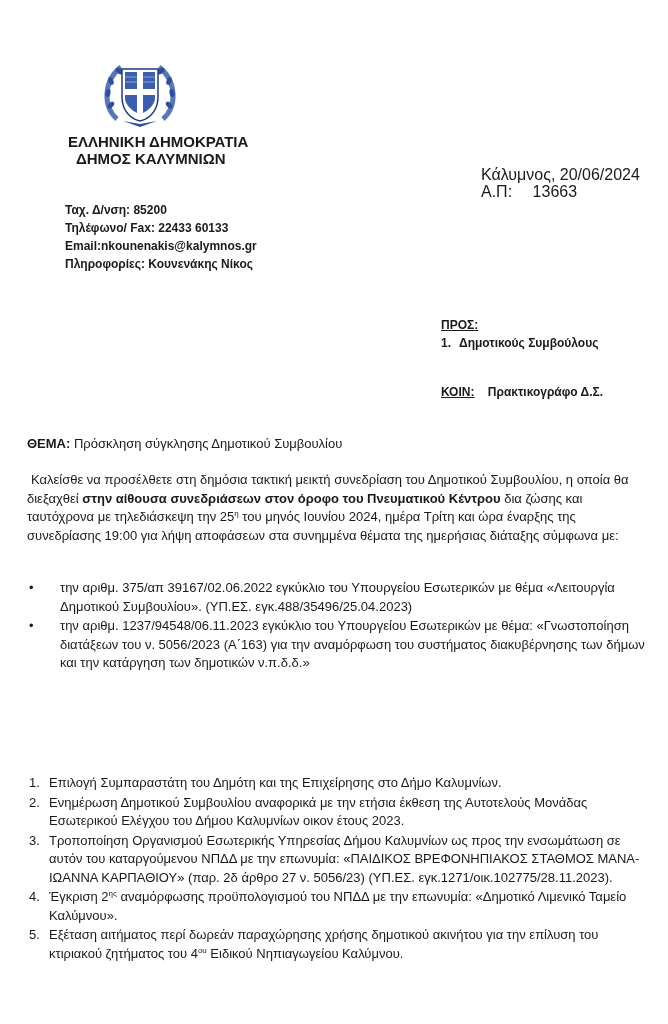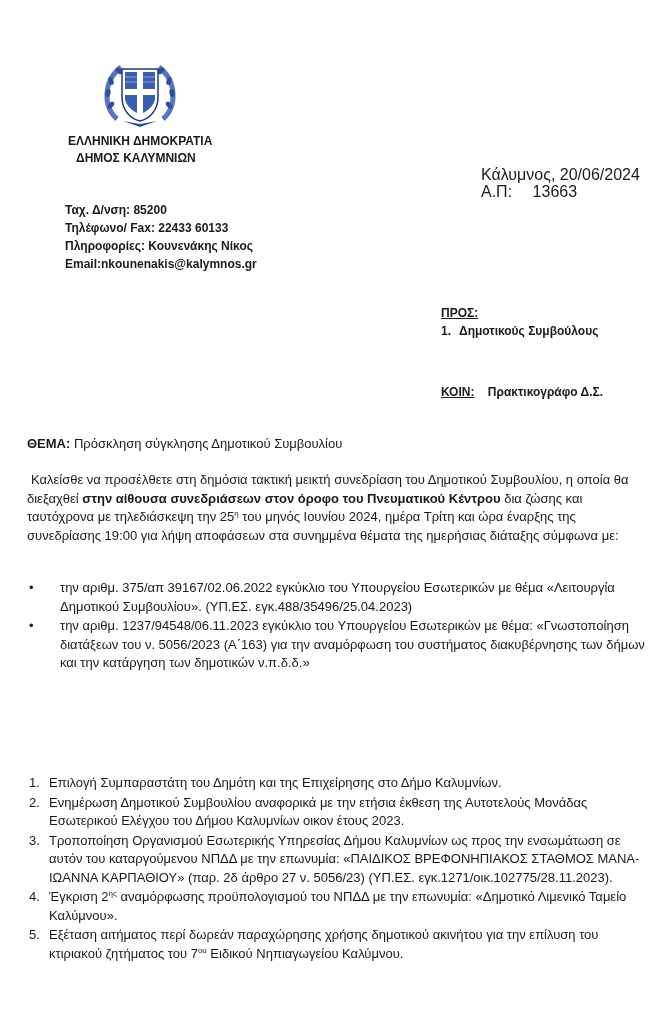--- a/index.html
+++ b/index.html
@@ -3,26 +3,26 @@
   <meta charset="utf-8">
   <style>
     html, body { margin: 0; padding: 0; background: #ffffff; }
     body {
       width: 668px; height: 1024px; position: relative; overflow: hidden;
       font-family: "Liberation Sans", "DejaVu Sans", sans-serif;
       color: #1a1a1a;
     }
     .abs { position: absolute; }
     .logo { left: 97px; top: 57px; width: 86px; height: 76px; }
-    .org { left: 68px; top: 133px; font-size: 12px; font-weight: bold; line-height: 17px; }
+    .org { left: 68px; top: 133px; font-size: 15px; font-weight: bold; line-height: 17px; }
     .org div:nth-child(2) { padding-left: 8px; }
     .dateblock { left: 481px; top: 166px; font-size: 16px; line-height: 17px; }
     .dateblock .ap-num { margin-left: 16px; text-align: center; }
     .contact { left: 65px; top: 201px; font-size: 12px; font-weight: bold; line-height: 18px; }
-    .recip { left: 441px; top: 304px; font-size: 12px; font-weight: bold; line-height: 18px; }
+    .recip { left: 441px; top: 316px; font-size: 12px; font-weight: bold; line-height: 18px; }
     .recip .u { text-decoration: underline; }
     .recip ol { margin: 0; padding: 0; list-style: none; }
     .recip .num { display: inline-block; width: 18px; }
     .koin { left: 441px; top: 385px; font-size: 12px; font-weight: bold; }
     .koin .u { text-decoration: underline; margin-right: 10px; text-align: right; }
     .subject { left: 27px; top: 436px; font-size: 13px; }
     .subject b { font-weight: bold; }
     .intro { left: 27px; top: 471px; width: 620px; font-size: 13px; line-height: 18.5px; }
     .intro .first { padding-left: 4px; }
     .intro b { font-weight: bold; }
@@ -79,22 +79,22 @@
   <div>Κάλυμνος, 20/06/2024</div>
   <div>
     <span>Α.Π:</span>
     <span class="ap-num">13663</span>
   </div>
 </div>
 
 <div class="abs contact">
   <div>Ταχ. Δ/νση: 85200</div>
   <div>Τηλέφωνο/ Fax: 22433 60133</div>
+  <div>Email:nkounenakis@kalymnos.gr</div>
   <div>Πληροφορίες: Κουνενάκης Νίκος</div>
-  <div>Email:nkounenakis@kalymnos.gr</div>
 </div>
 
 <div class="abs recip">
   <div class="u">ΠΡΟΣ:</div>
   <ol>
     <li><span class="num">1.</span><span>Δημοτικούς Συμβούλους</span></li>
   </ol>
 </div>
 
 <div class="abs koin">
@@ -113,14 +113,14 @@
 <ul class="abs refs">
   <li>την αριθμ. 375/απ 39167/02.06.2022 εγκύκλιο του Υπουργείου Εσωτερικών με θέμα «Λειτουργία Δημοτικού Συμβουλίου».  (ΥΠ.ΕΣ. εγκ.488/35496/25.04.2023)</li>
   <li>την αριθμ. 1237/94548/06.11.2023 εγκύκλιο του Υπουργείου Εσωτερικών με θέμα: «Γνωστοποίηση διατάξεων του ν. 5056/2023 (Α΄163) για την αναμόρφωση του συστήματος διακυβέρνησης των δήμων και την κατάργηση των δημοτικών ν.π.δ.δ.»</li>
 </ul>
 
 <ol class="abs topics">
   <li><span class="n">1.</span><span>Επιλογή Συμπαραστάτη του Δημότη και της Επιχείρησης στο Δήμο Καλυμνίων.</span></li>
   <li><span class="n">2.</span><span>Ενημέρωση Δημοτικού Συμβουλίου αναφορικά με την ετήσια έκθεση της Αυτοτελούς Μονάδας Εσωτερικού Ελέγχου του Δήμου Καλυμνίων οικον έτους 2023.</span></li>
   <li><span class="n">3.</span><span>Τροποποίηση Οργανισμού Εσωτερικής Υπηρεσίας Δήμου Καλυμνίων ως προς την ενσωμάτωση σε αυτόν του καταργούμενου ΝΠΔΔ με την επωνυμία: «ΠΑΙΔΙΚΟΣ ΒΡΕΦΟΝΗΠΙΑΚΟΣ ΣΤΑΘΜΟΣ ΜΑΝΑ-ΙΩΑΝΝΑ ΚΑΡΠΑΘΙΟΥ» (παρ. 2δ άρθρο 27 ν. 5056/23) (ΥΠ.ΕΣ. εγκ.1271/οικ.102775/28.11.2023).</span></li>
   <li><span class="n">4.</span><span>Έγκριση 2</span><sup>ης</sup><span> αναμόρφωσης προϋπολογισμού του ΝΠΔΔ με την επωνυμία: «Δημοτικό Λιμενικό Ταμείο Καλύμνου».</span></li>
-  <li><span class="n">5.</span><span>Εξέταση αιτήματος περί δωρεάν παραχώρησης χρήσης δημοτικού ακινήτου για την επίλυση  του κτιριακού ζητήματος του 7</span><sup>ου</sup><span> Ειδικού Νηπιαγωγείου Καλύμνου.</span></li>
+  <li><span class="n">5.</span><span>Εξέταση αιτήματος περί δωρεάν παραχώρησης χρήσης δημοτικού ακινήτου για την επίλυση  του κτιριακού ζητήματος του 4</span><sup>ου</sup><span> Ειδικού Νηπιαγωγείου Καλύμνου.</span></li>
 </ol>
 
 </body></html>

